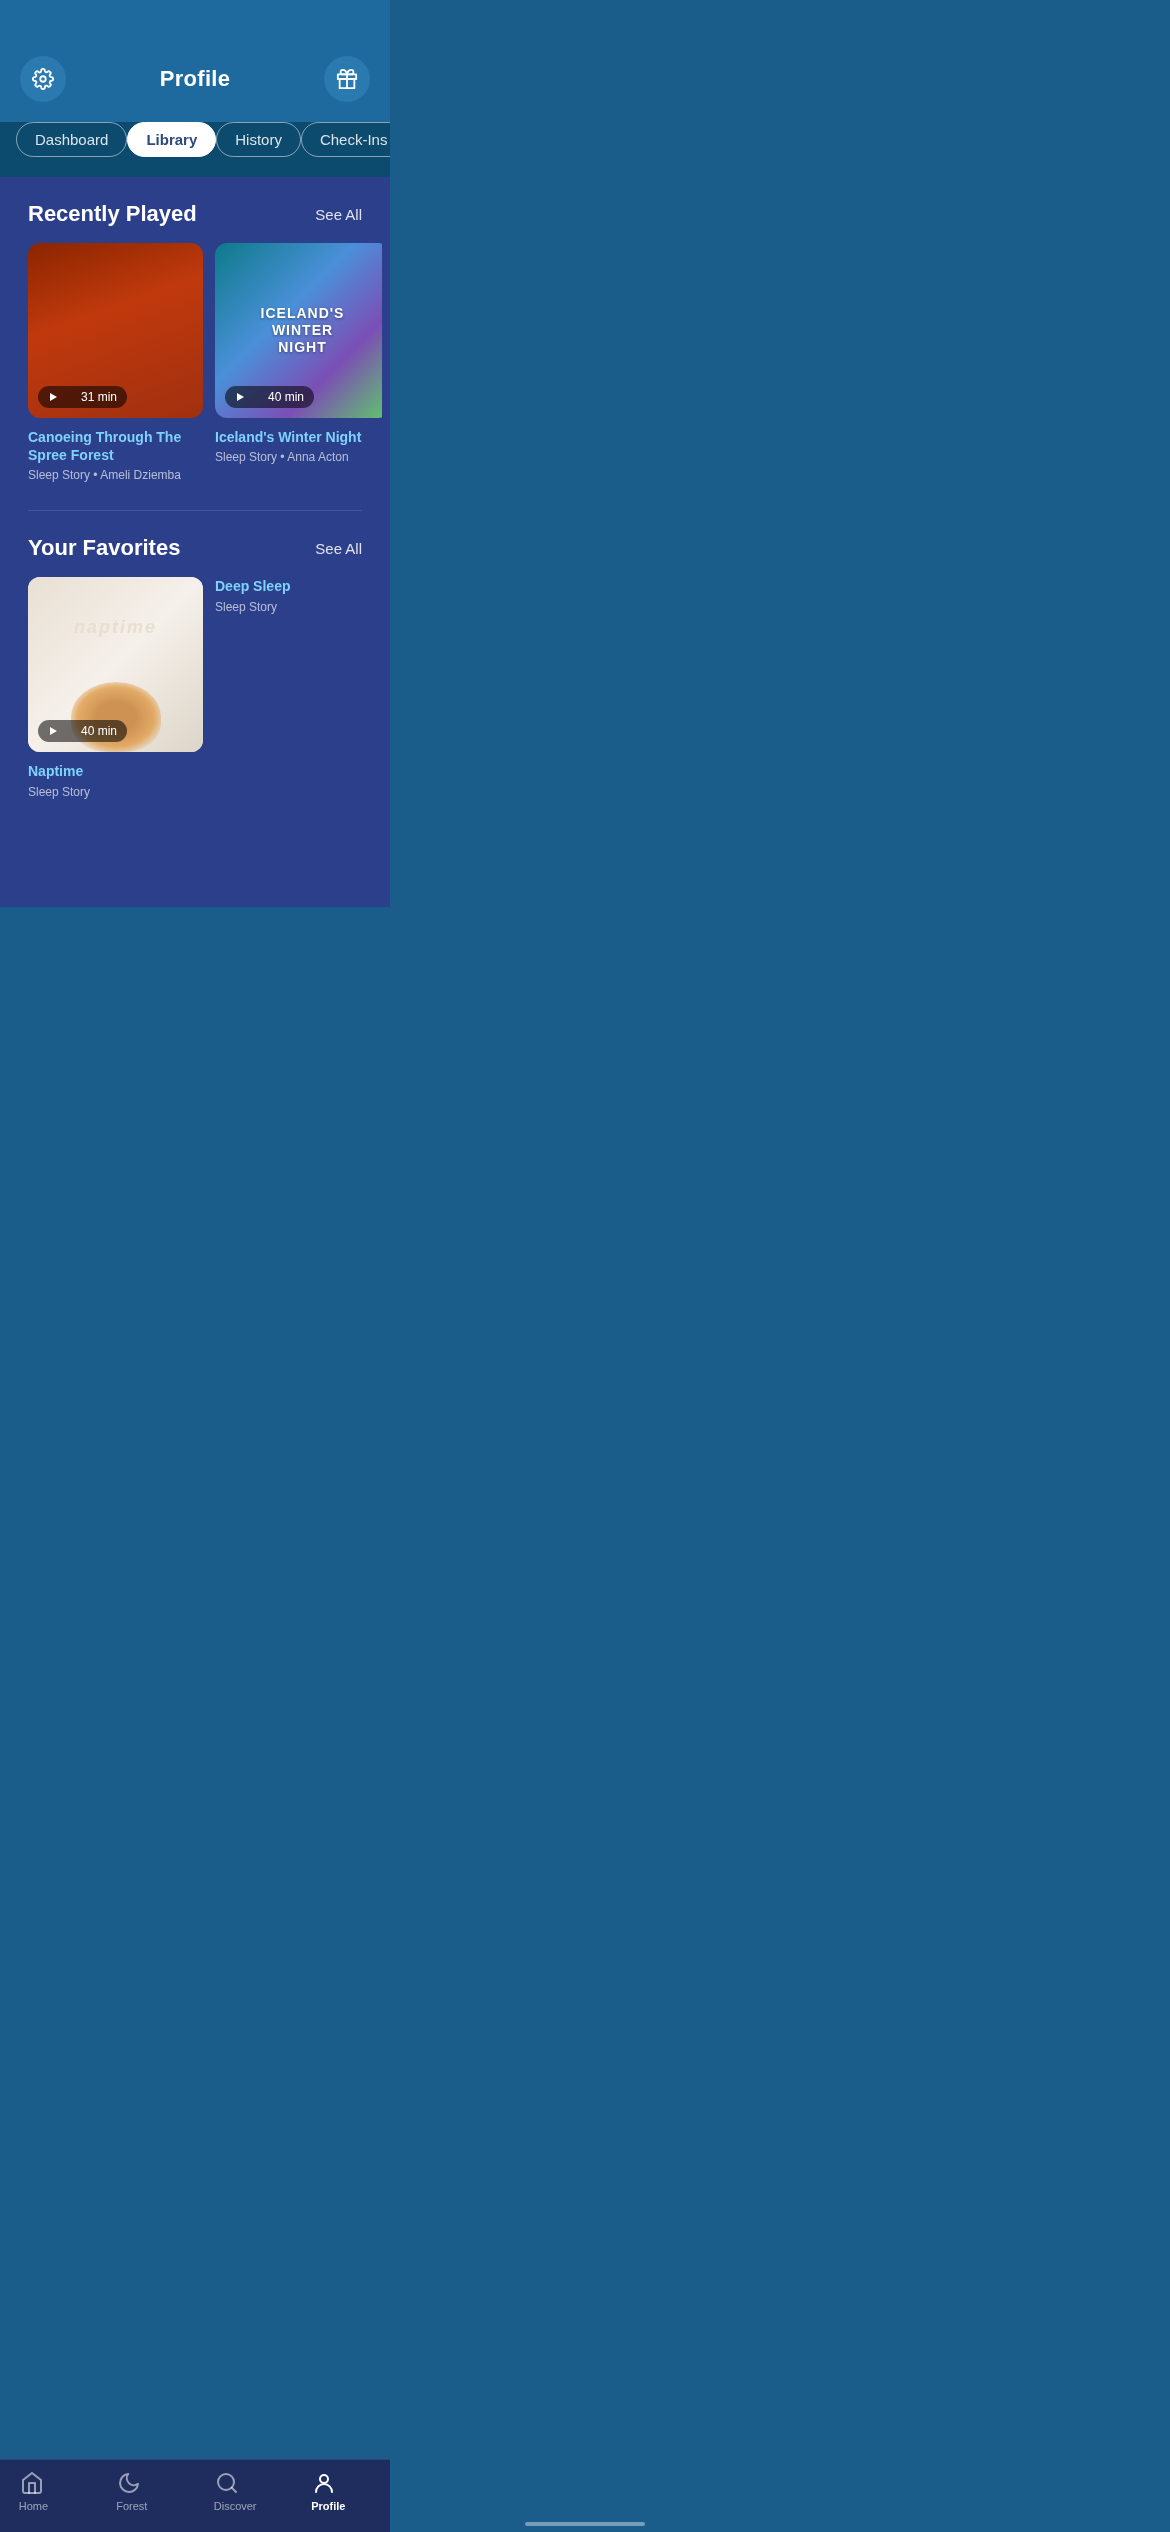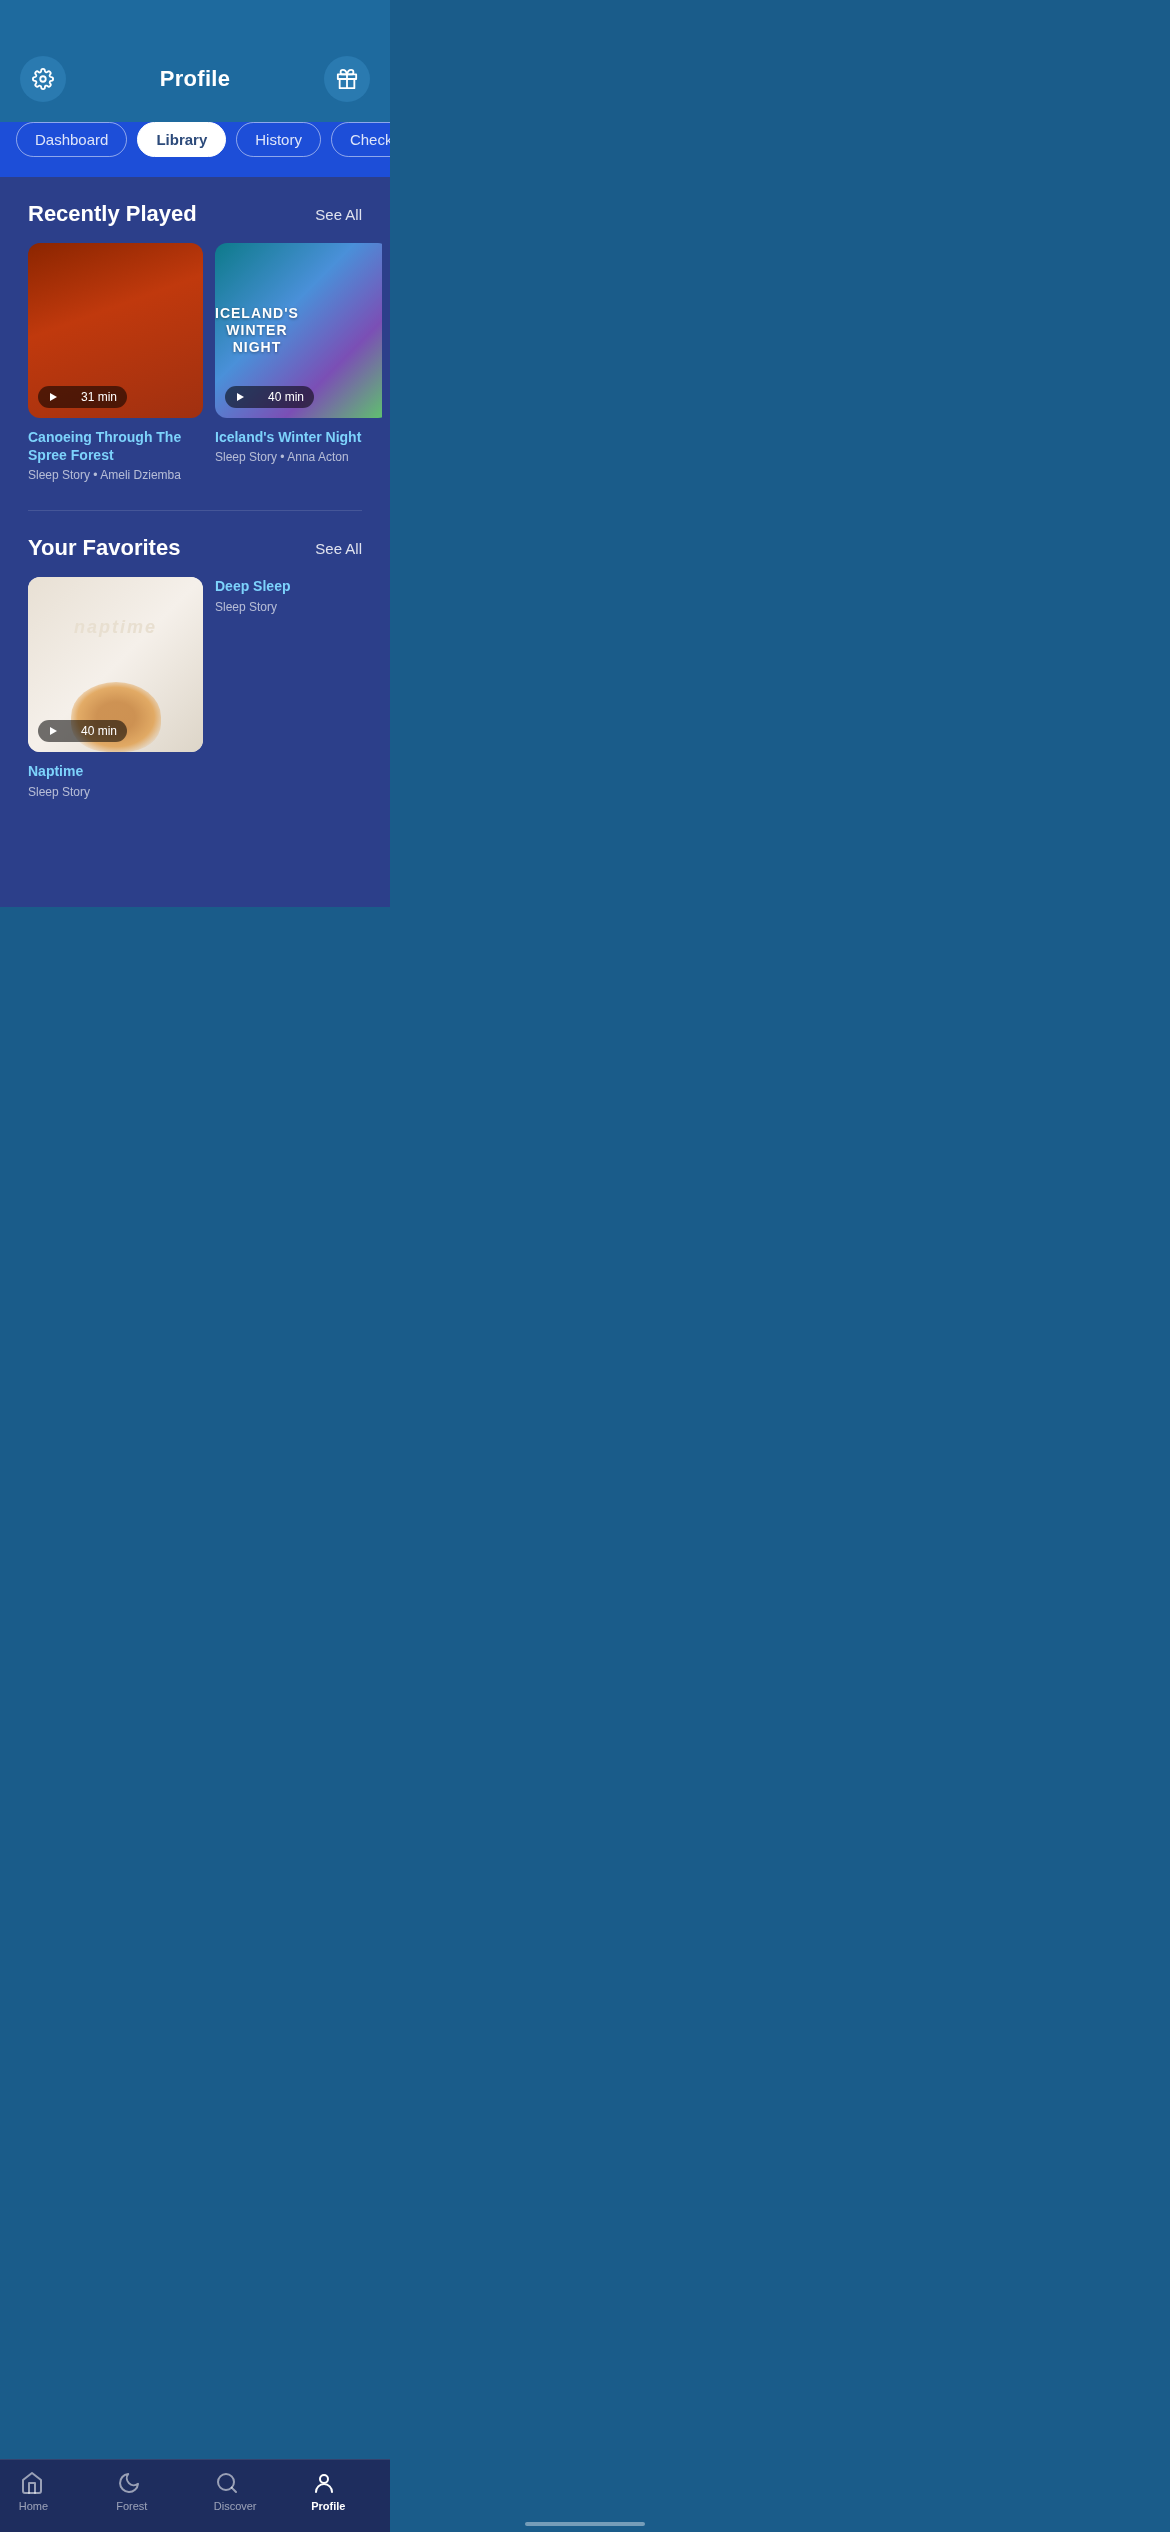--- a/index.html
+++ b/index.html
@@ -41,24 +41,23 @@
     }
 
     .header-title {
       font-size: 22px;
       font-weight: 600;
       color: #fff;
       letter-spacing: 0.3px;
     }
 
     .tabs-container {
-      background: #1d4ed8;
+      background: #0c4a6e;
       padding: 0 16px 20px;
       display: flex;
-      gap: 10px;
       overflow-x: auto;
       scrollbar-width: none;
     }
 
     .tabs-container::-webkit-scrollbar { display: none; }
 
     .tab-btn {
       padding: 8px 18px;
       border-radius: 20px;
       border: 1.5px solid rgba(255,255,255,0.5);
@@ -175,20 +174,21 @@
       background: rgba(255,255,255,0.12);
       margin: 4px 20px 24px;
     }
 
     
     .iceland-bg {
       background: linear-gradient(135deg, #0d7a8a 0%, #4a90d9 40%, #7b4fb5 70%, #5ec86a 100%);
       position: relative;
       display: flex;
       align-items: center;
+      justify-content: center;
     }
 
     .iceland-text {
       text-align: center;
       font-size: 14px;
       font-weight: 900;
       color: #fff;
       text-transform: uppercase;
       line-height: 1.2;
       text-shadow: 0 1px 3px rgba(0,0,0,0.4);

